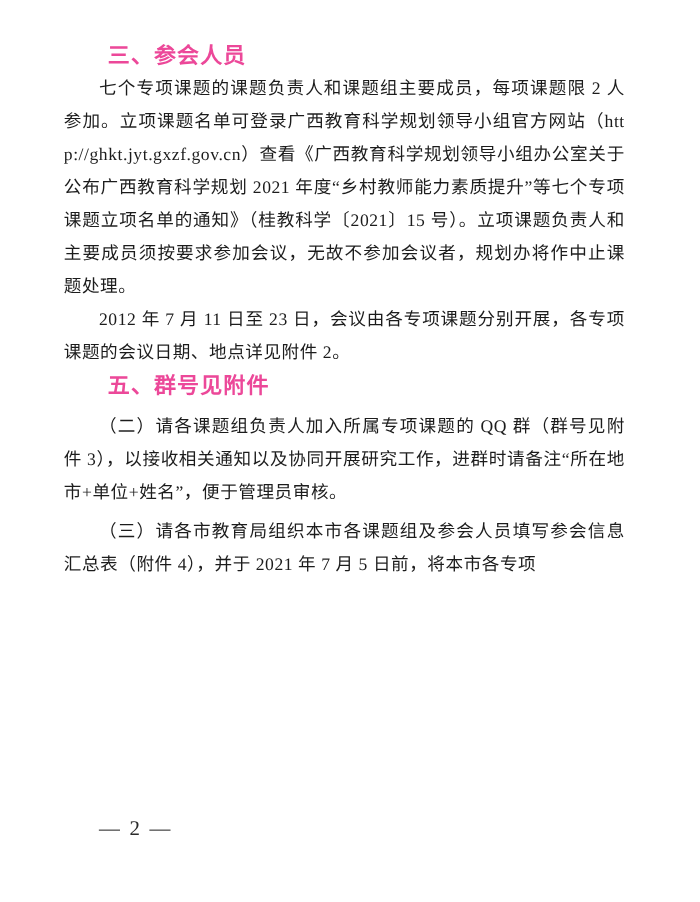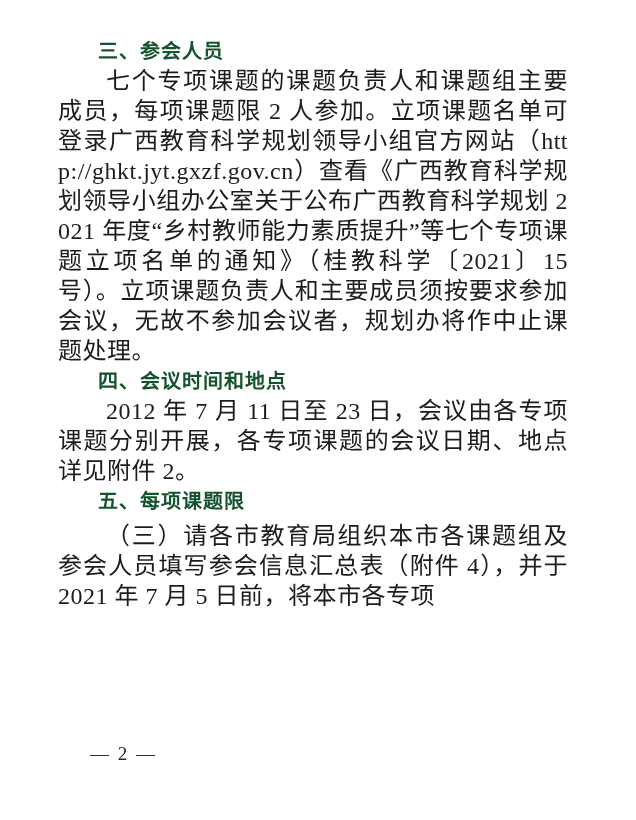--- a/index.html
+++ b/index.html
@@ -16,34 +16,34 @@
     color: #1c1c1c;
   }
   .page {
     position: absolute;
     top: 36px;
     left: 58px;
     width: 510px;
   }
   .doc-body p {
     margin: 0;
-    font-size: 24px;
+    font-size: 16px;
     line-height: 30px;
     text-indent: 2em;
     text-align: justify;
     letter-spacing: 0.5px;
     word-break: break-all;
   }
   .doc-body p.space-before-lg { margin-top: 8px; }
   .doc-body p.space-before-sm { margin-top: 5px; }
   .doc-body h2 {
     margin: 0;
     font-family: "Liberation Sans", "DejaVu Sans", sans-serif;
     font-weight: bold;
-    color: #14532d;
+    color: #ec4899;
     font-size: 20px;
     line-height: 30px;
     text-indent: 2em;
     letter-spacing: 1px;
   }
   .page-number {
     position: absolute;
     top: 744px;
     left: 90px;
     font-size: 19px;
@@ -55,25 +55,25 @@
 </head>
 <body>
 
 <div class="page doc-body">
 
   <h2>三、参会人员</h2>
 
   <p>七个专项课题的课题负责人和课题组主要成员，每项课题限 2 人参加。立项课题名单可登录广西教育科学规划领导小组官方网站（http://ghkt.jyt.gxzf.gov.cn）查看《广西教育科学规划领导小组办公室关于公布广西教育科学规划 2021 年度“乡村教师能力素质提升”等七个专项课题立项名单的通知》（桂教科学〔2021〕15 号）。立项课题负责人和主要成员须按要求参加会议，无故不参加会议者，规划办将作中止课题处理。</p>
 
 
-  <h2>四、会议时间和地点</h2>
 
   <p>2012 年 7 月 11 日至 23 日，会议由各专项课题分别开展，各专项课题的会议日期、地点详见附件 2。</p>
 
-  <h2>五、每项课题限</h2>
+  <h2>五、群号见附件</h2>
 
 
+  <p class="space-before-lg">（二）请各课题组负责人加入所属专项课题的 QQ 群（群号见附件 3），以接收相关通知以及协同开展研究工作，进群时请备注“所在地市+单位+姓名”，便于管理员审核。</p>
 
   <p class="space-before-sm">（三）请各市教育局组织本市各课题组及参会人员填写参会信息汇总表（附件 4），并于 2021 年 7 月 5 日前，将本市各专项</p>
 
 </div>
 
 <div class="page-number">— 2 —</div>
 
 </body></html>

